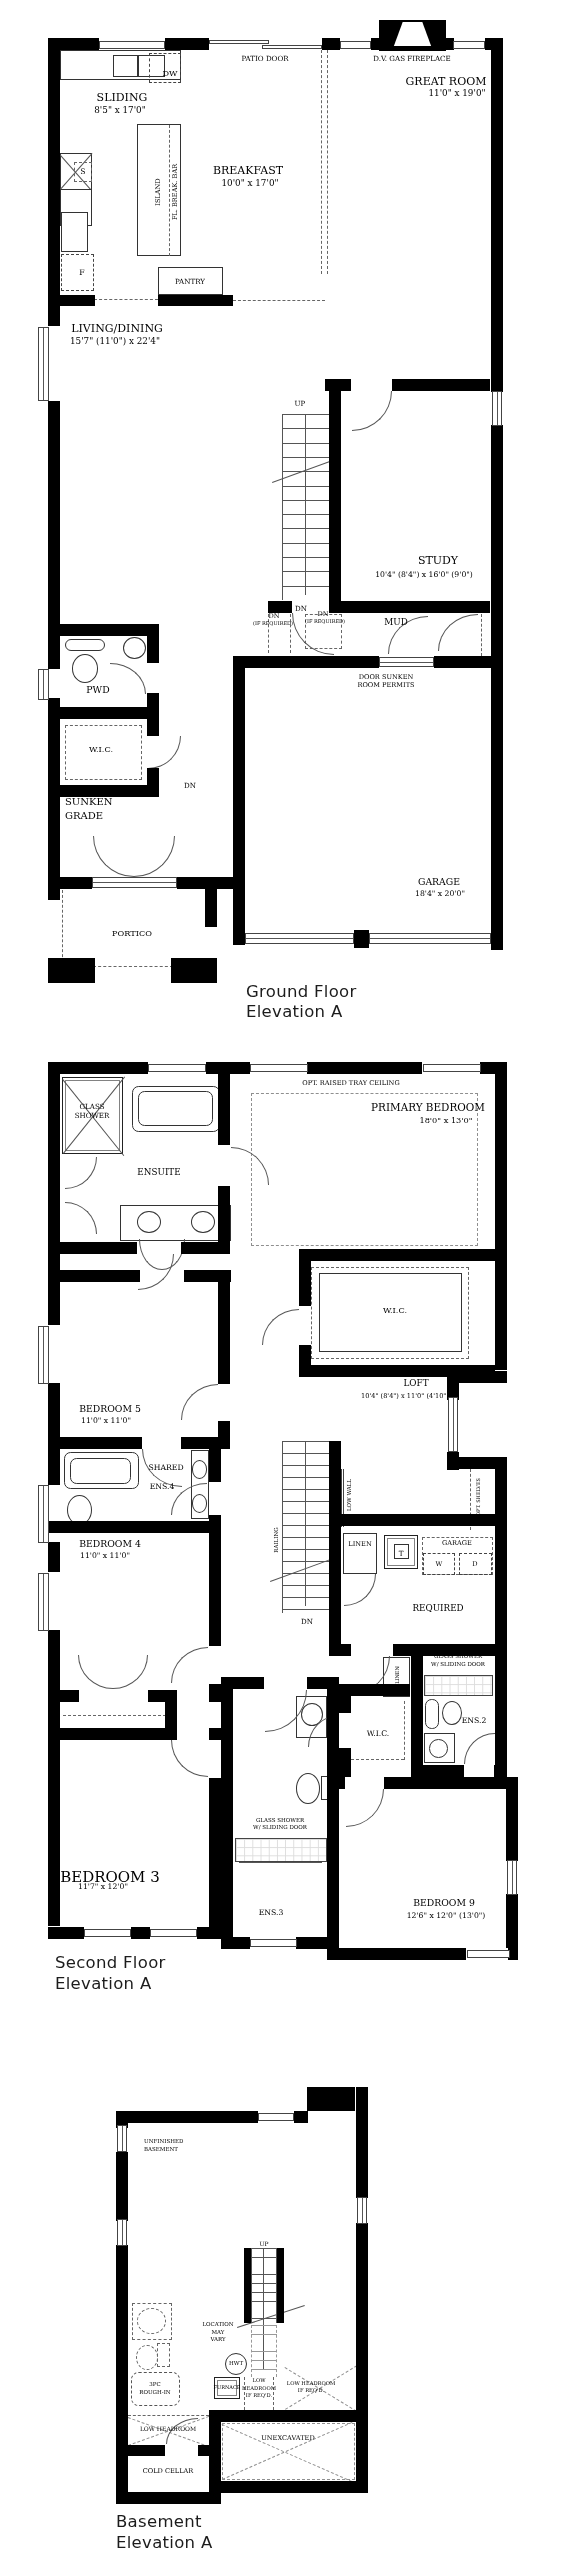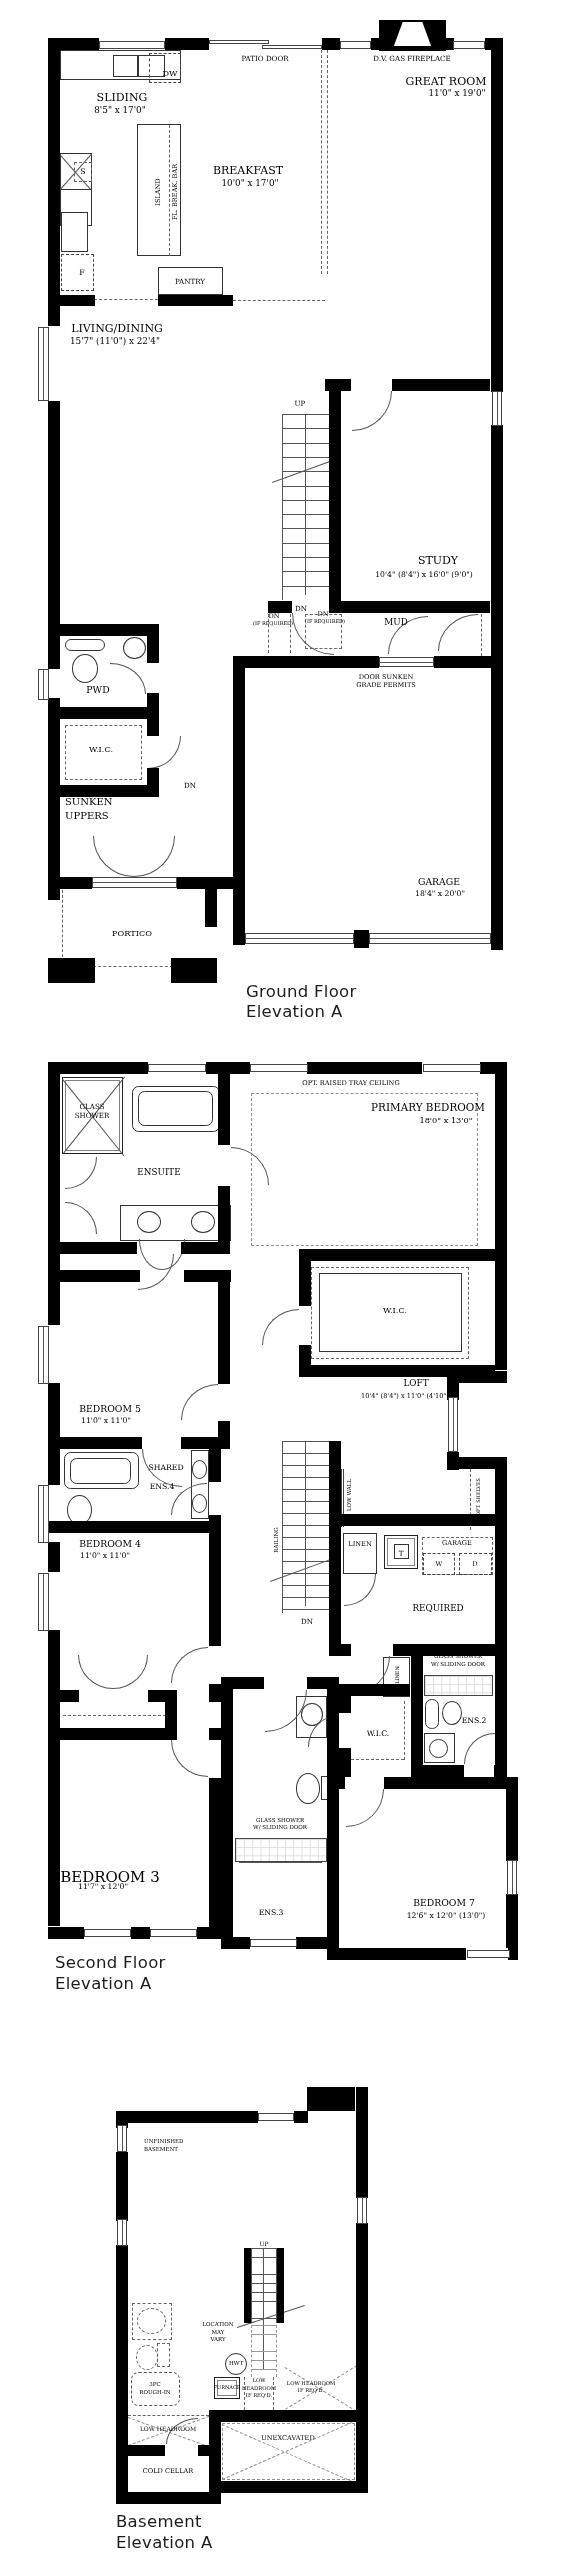--- a/index.html
+++ b/index.html
@@ -346,26 +346,26 @@
   <div class="lbl" style="left:300px;top:400px;font-size:7.1px">UP</div>
   <div class="lbl" style="left:438px;top:555px;font-size:11px">STUDY</div>
   <div class="lbl" style="left:424px;top:571px;font-size:7.7px">10'4" (8'4") x 16'0" (9'0")</div>
   <div class="lbl" style="left:301px;top:605px;font-size:7.1px">DN</div>
   <div class="lbl" style="left:274px;top:613px;font-size:6.6px">DN</div>
   <div class="lbl" style="left:273px;top:621px;font-size:5px">(IF REQUIRED)</div>
   <div class="lbl" style="left:323px;top:611px;font-size:6.6px">DN</div>
   <div class="lbl" style="left:325px;top:619px;font-size:5px">(IF REQUIRED)</div>
   <div class="lbl" style="left:396px;top:618px;font-size:8.8px">MUD</div>
   <div class="lbl" style="left:386px;top:674px;font-size:6.6px">DOOR SUNKEN</div>
-  <div class="lbl" style="left:386px;top:682px;font-size:6.6px">GRADE PERMITS</div>
+  <div class="lbl" style="left:386px;top:682px;font-size:6.6px">ROOM PERMITS</div>
   <div class="lbl" style="left:98px;top:685px;font-size:9.3px">PWD</div>
   <div class="lbl" style="left:101px;top:745px;font-size:8.2px">W.I.C.</div>
   <div class="lbl" style="left:190px;top:782px;font-size:7.1px">DN</div>
   <div class="lblL" style="left:65px;top:797px;font-size:10px">SUNKEN</div>
-  <div class="lblL" style="left:65px;top:811px;font-size:10px">UPPERS</div>
+  <div class="lblL" style="left:65px;top:811px;font-size:10px">GRADE</div>
   <div class="lbl" style="left:132px;top:929px;font-size:8.2px">PORTICO</div>
   <div class="lbl" style="left:439px;top:877px;font-size:9.3px">GARAGE</div>
   <div class="lbl" style="left:440px;top:890px;font-size:7.7px">18'4" x 20'0"</div>
   <div class="lblL t1" style="left:246px;top:984px">Ground Floor</div>
   <div class="lblL t1" style="left:246px;top:1004px">Elevation A</div>
 
   <div class="lbl" style="left:92px;top:1103px;font-size:7.1px">GLASS</div>
   <div class="lbl" style="left:92px;top:1112px;font-size:7.1px">SHOWER</div>
   <div class="lbl" style="left:159px;top:1168px;font-size:8.8px">ENSUITE</div>
   <div class="lbl" style="left:351px;top:1080px;font-size:6.6px">OPT. RAISED TRAY CEILING</div>
@@ -393,21 +393,21 @@
   <div class="lbl" style="left:458px;top:1654px;font-size:5.5px">GLASS SHOWER</div>
   <div class="lbl" style="left:458px;top:1662px;font-size:5.5px">W/ SLIDING DOOR</div>
   <div class="lbl" style="left:474px;top:1717px;font-size:7.7px">ENS.2</div>
   <div class="vlb" style="left:397px;top:1675px;font-size:5px">LINEN</div>
   <div class="lbl" style="left:378px;top:1730px;font-size:7.7px">W.I.C.</div>
   <div class="lbl" style="left:280px;top:1818px;font-size:5.5px">GLASS SHOWER</div>
   <div class="lbl" style="left:280px;top:1825px;font-size:5.5px">W/ SLIDING DOOR</div>
   <div class="lbl" style="left:271px;top:1909px;font-size:7.7px">ENS.3</div>
   <div class="lbl" style="left:110px;top:1870px;font-size:15px">BEDROOM 3</div>
   <div class="lbl" style="left:103px;top:1883px;font-size:7.7px">11'7" x 12'0"</div>
-  <div class="lbl" style="left:444px;top:1898px;font-size:9.3px">BEDROOM 7</div>
+  <div class="lbl" style="left:444px;top:1898px;font-size:9.3px">BEDROOM 9</div>
   <div class="lbl" style="left:446px;top:1912px;font-size:7.7px">12'6" x 12'0" (13'0")</div>
   <div class="lblL t1" style="left:55px;top:1955px">Second Floor</div>
   <div class="lblL t1" style="left:55px;top:1976px">Elevation A</div>
 
   <div class="lblL" style="left:144px;top:2139px;font-size:5.5px">UNFINISHED</div>
   <div class="lblL" style="left:144px;top:2147px;font-size:5.5px">BASEMENT</div>
   <div class="lbl" style="left:264px;top:2241px;font-size:6px">UP</div>
   <div class="lbl" style="left:218px;top:2322px;font-size:5.5px">LOCATION</div>
   <div class="lbl" style="left:218px;top:2330px;font-size:5.5px">MAY</div>
   <div class="lbl" style="left:218px;top:2337px;font-size:5.5px">VARY</div>

